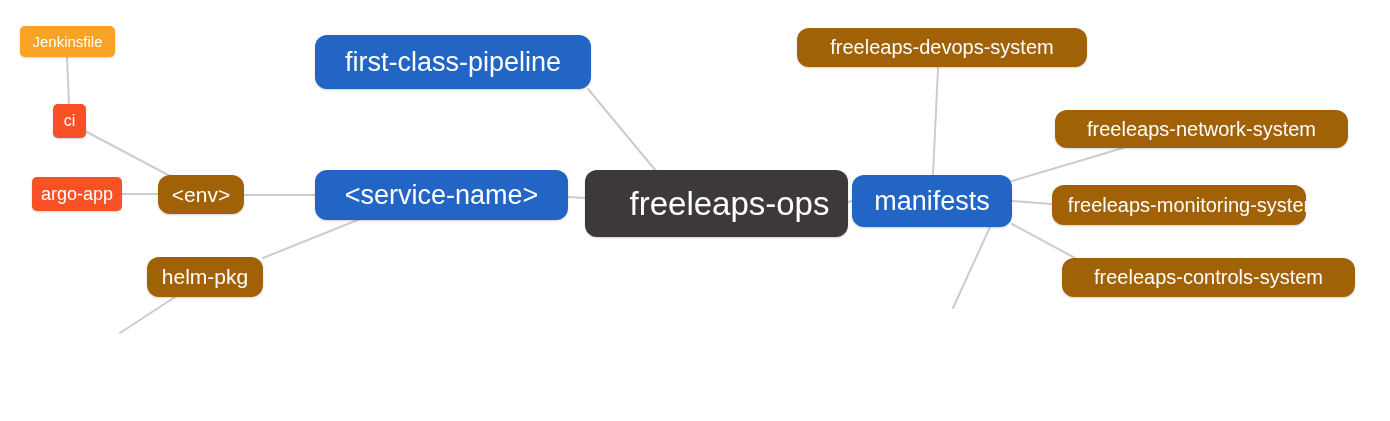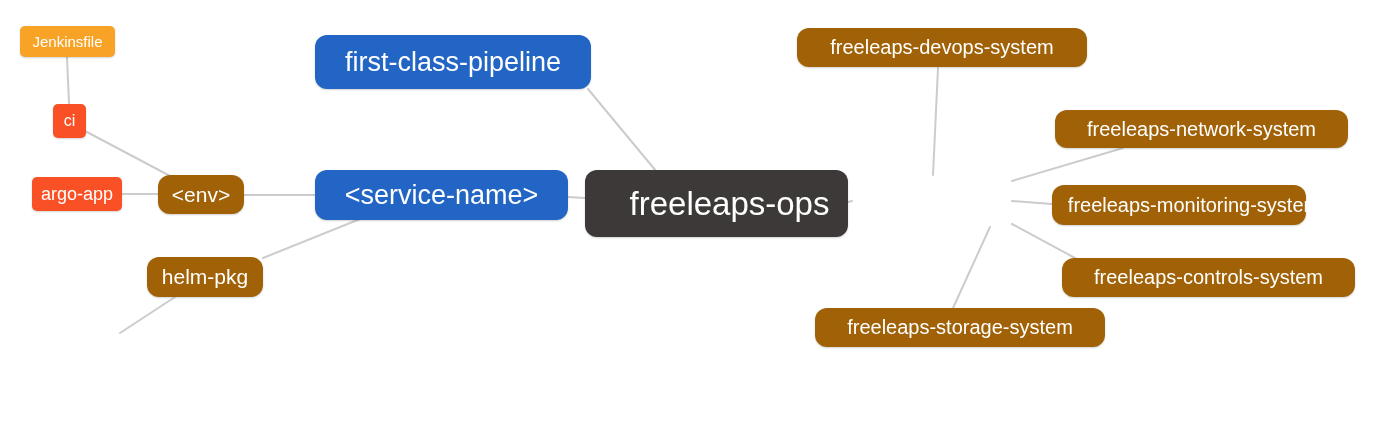--- a/index.html
+++ b/index.html
@@ -86,19 +86,19 @@
   </svg>
 
   <div class="node c-orange n-jenkinsfile">Jenkinsfile</div>
   <div class="node c-red    n-ci">ci</div>
   <div class="node c-red    n-argo-app">argo-app</div>
   <div class="node c-green  n-env">&lt;env&gt;</div>
   <div class="node c-green  n-helm-pkg">helm-pkg</div>
   <div class="node c-blue   n-fcp">first-class-pipeline</div>
   <div class="node c-blue   n-service">&lt;service-name&gt;</div>
   <div class="node c-dark   n-root">freeleaps-ops</div>
+  <div class="node c-blue   n-manifests">manifests</div>
   <div class="node c-green  n-devops">freeleaps-devops-system</div>
   <div class="node c-green  n-network">freeleaps-network-system</div>
   <div class="node c-green  n-monitoring">freeleaps-monitoring-system</div>
   <div class="node c-green  n-controls">freeleaps-controls-system</div>
-  <div class="node c-green  n-storage">freeleaps-storage-system</div>
 
 </div>
 
 </body></html>

